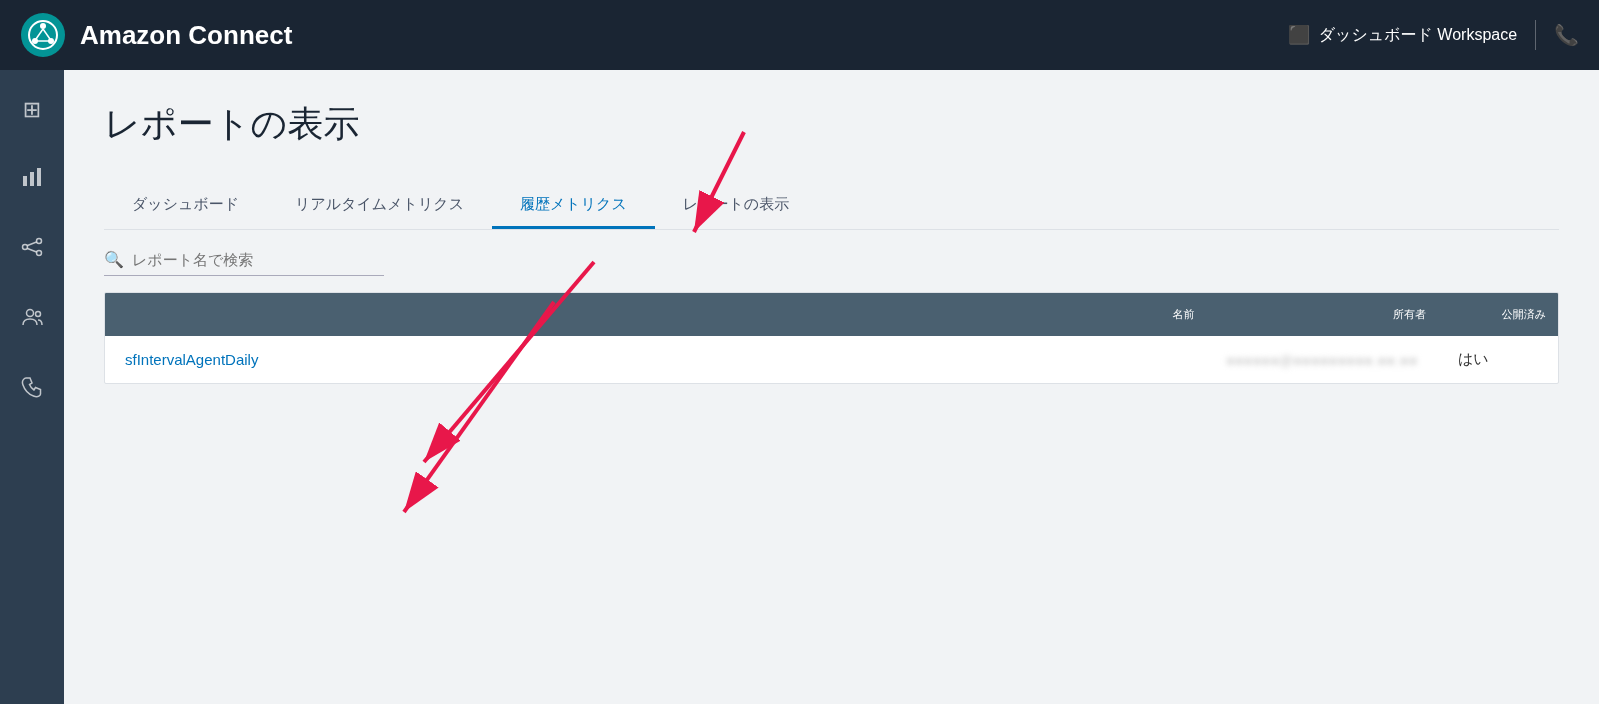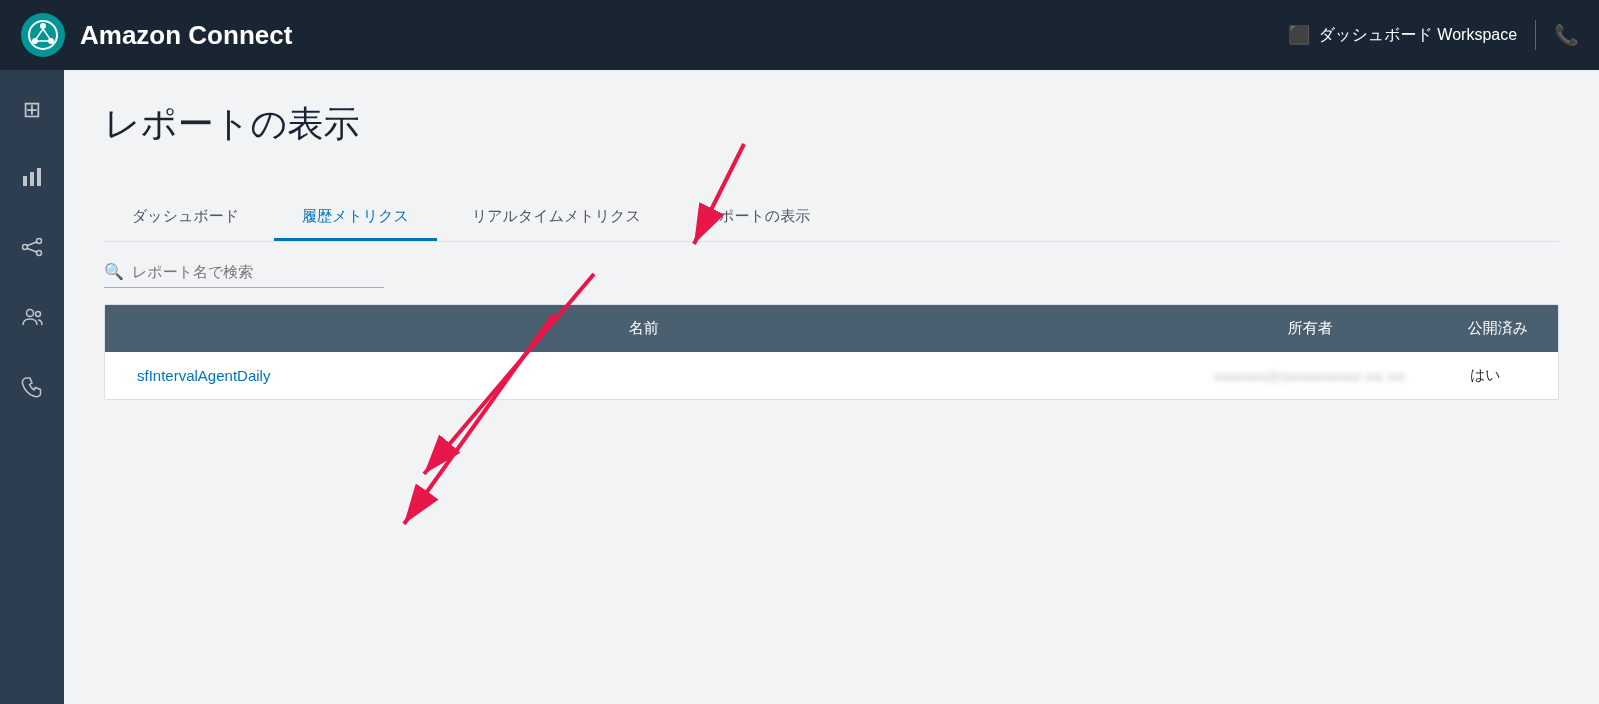--- a/index.html
+++ b/index.html
@@ -97,23 +97,23 @@
     .page-title {
       font-size: 36px;
       font-weight: 400;
       color: #1a2533;
       margin-bottom: 20px;
     }
 
     
     .tabs {
       display: flex;
-      gap: 7px;
+      gap: 0;
       border-bottom: 1px solid #dde1e6;
-      margin: 16px 40px;
+      margin: 4px 40px;
     }
     .tab {
       padding: 12px 28px;
       font-size: 15px;
       color: #4a5568;
       cursor: pointer;
       border-bottom: 3px solid transparent;
       white-space: nowrap;
     }
     .tab.active {
@@ -153,32 +153,32 @@
     table {
       width: 100%;
       border-collapse: collapse;
     }
     thead tr {
       background: #4a6070;
     }
     thead th {
       color: white;
       font-weight: 500;
-      font-size: 15px;
+      font-size: 11px;
       padding: 14px 12px;
-      text-align: center;
+      text-align: right;
     }
     thead th:nth-child(2) { width: 220px; font-family: Liberation Serif, serif; }
     thead th:nth-child(3) { width: 120px; }
     tbody tr {
       border-bottom: 1px solid #eee;
     }
     tbody tr:last-child { border-bottom: none; }
     tbody td {
-      padding: 14px 32px;
+      padding: 14px 20px;
       font-size: 15px;
       color: #333;
     }
     tbody td:first-child a {
       color: #0073bb;
       text-decoration: none;
       cursor: pointer;
     }
     .blurred-text {
       color: #bbb;
@@ -281,25 +281,25 @@
   <main class="content" style="position:relative;">
 
     <div class="page-header">
       <h1 class="page-title">レポートの表示</h1>
     </div>
 
     <div class="tabs">
       <div class="tab">
         <span>ダッシュボード</span>
       </div>
+      <div class="tab">
+        <span>リアルタイムメトリクス</span>
+      </div>
       <div class="tab active">
         <span>履歴メトリクス</span>
-      </div>
-      <div class="tab">
-        <span>リアルタイムメトリクス</span>
       </div>
       <div class="tab">
         <span>レポートの表示</span>
       </div>
     </div>
 
     <div class="search-area">
       <span class="search-icon">🔍</span>
       <input class="search-input" type="text" placeholder="レポート名で検索" style="">
     </div>

